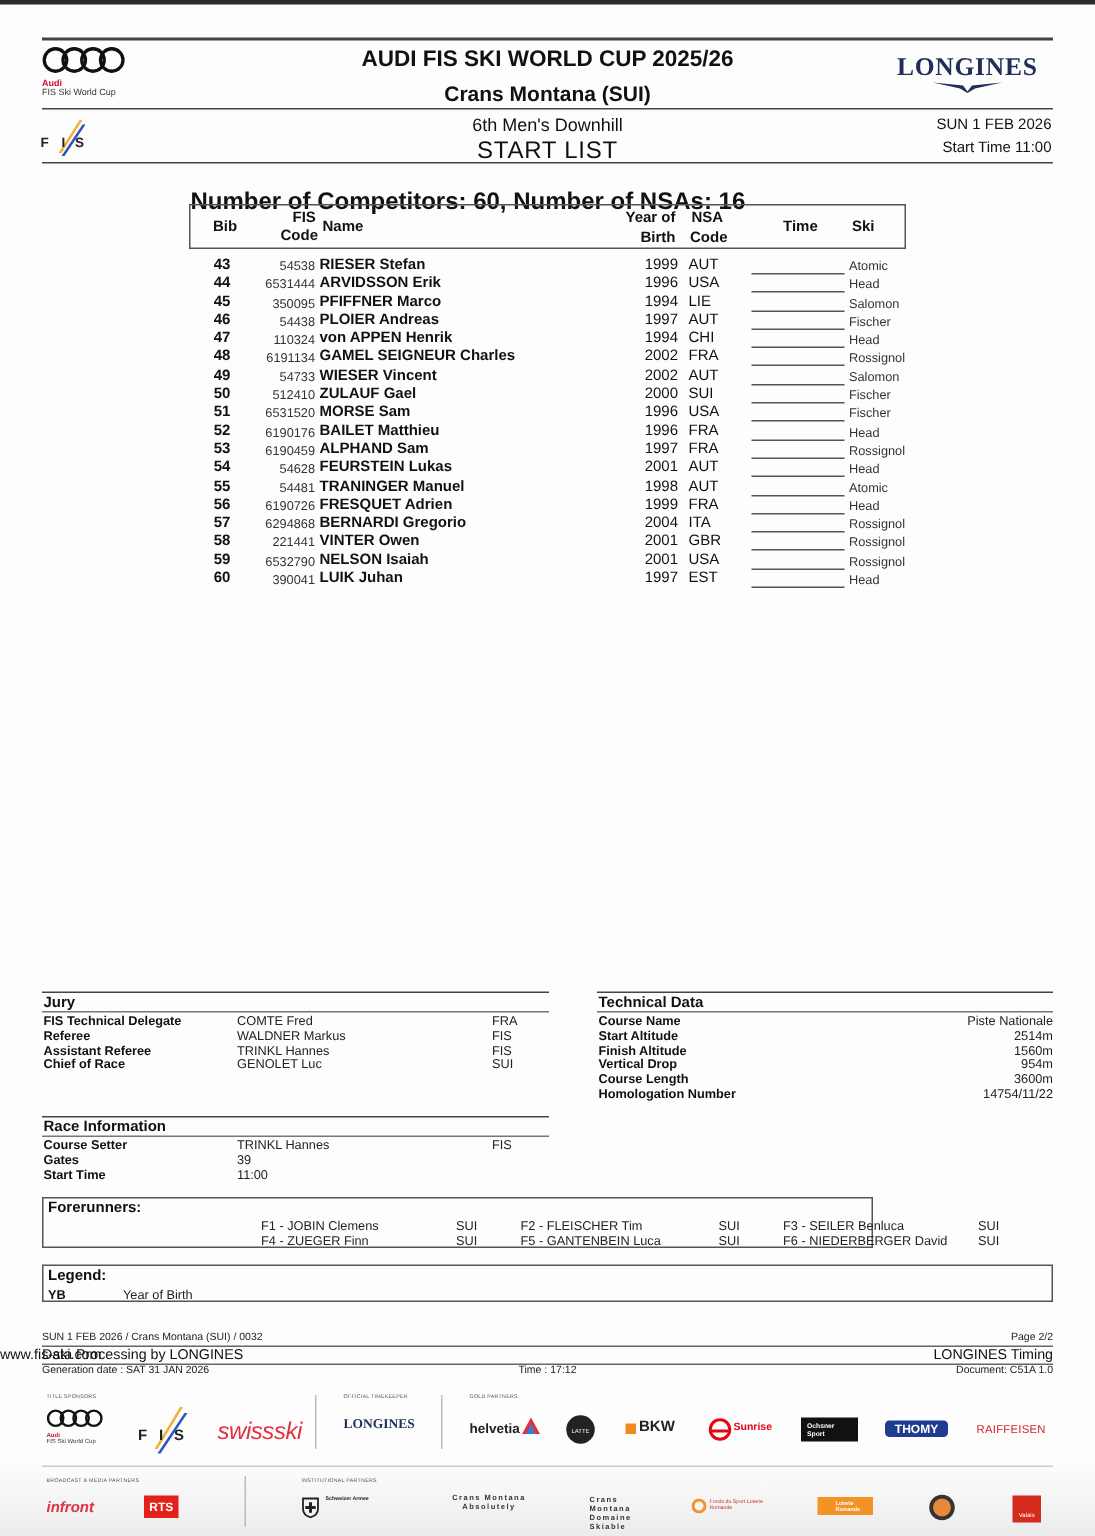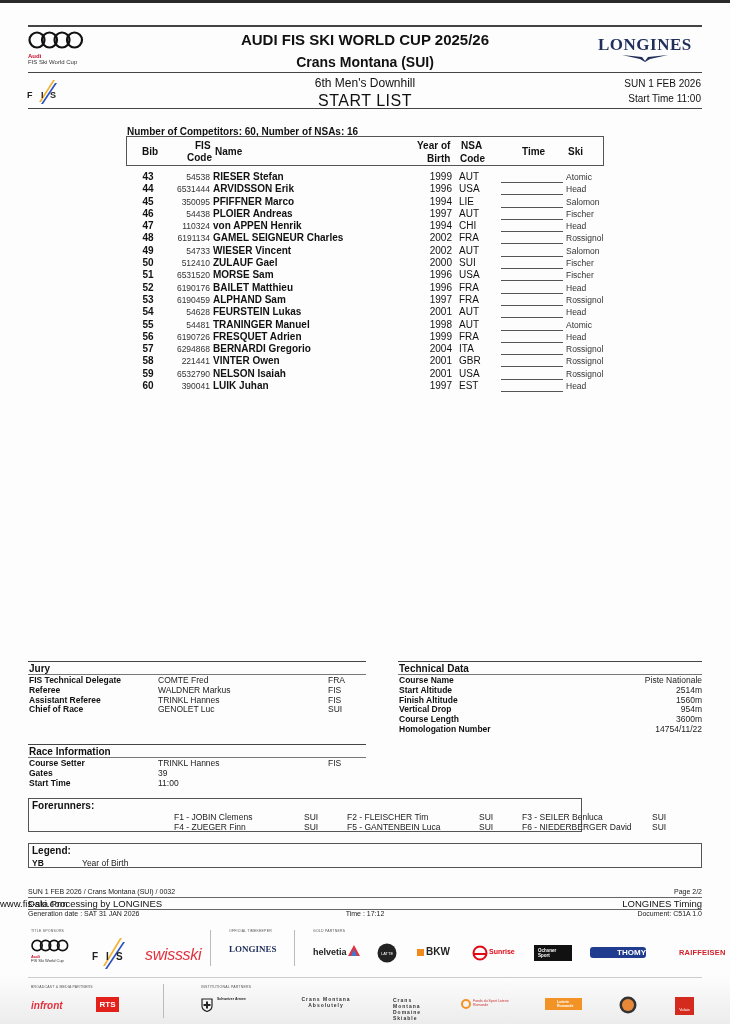--- a/index.html
+++ b/index.html
@@ -19,21 +19,21 @@
   .title2 { position: absolute; left: 0; width: 730px; top: 54px; text-align: center; font-size: 14px; font-weight: bold; }
   .longines { position: absolute; left: 598px; top: 35px; font-family: "Liberation Serif", serif; font-size: 17px; font-weight: bold; color: #1f2f5a; letter-spacing: 0.5px; }
   .longines-wings { position: absolute; left: 620px; top: 54px; width: 50px; height: 8px; }
   .fis-logo { position: absolute; left: 27px; top: 78px; width: 34px; height: 26px; }
   .race-name { position: absolute; left: 0; width: 730px; top: 76px; text-align: center; font-size: 12px; }
   .start-list { position: absolute; left: 0; width: 730px; top: 92px; text-align: center; font-size: 16px; letter-spacing: 0.5px; }
   .race-date { position: absolute; right: 29px; top: 78px; font-size: 10px; text-align: right; }
   .race-time { position: absolute; right: 29px; top: 93px; font-size: 10px; text-align: left; }
 
   
-  .comp-count { position: absolute; left: 127px; top: 126px; font-size: 10px; font-weight: bold; }
+  .comp-count { position: absolute; left: 127px; top: 126px; font-size: 16px; font-weight: bold; }
   .thead-box { position: absolute; left: 126px; top: 136px; width: 478px; height: 30px; border: 1px solid #555; }
   .th { position: absolute; font-size: 10px; font-weight: bold; line-height: 12px; }
   .rows { position: absolute; left: 126px; top: 171px; width: 478px; }
   .row { position: relative; height: 12.3px; font-size: 10px; line-height: 12px; }
   .row .bib { position: absolute; left: 12px; width: 20px; text-align: center; font-weight: bold; }
   .row .code { position: absolute; left: 40px; width: 44px; text-align: right; font-size: 8.5px; color: #333; }
   .row .name { position: absolute; left: 87px; font-weight: bold; white-space: nowrap; }
   .row .yob { position: absolute; left: 300px; width: 26px; text-align: right; }
   .row .nsa { position: absolute; left: 333px; }
   .row .time-line { position: absolute; left: 375px; width: 62px; top: 11px; border-top: 1px solid #555; }
@@ -406,22 +406,22 @@
     <text x="10" y="12" text-anchor="middle" font-size="4" fill="#fff" font-family="Liberation Sans, sans-serif">LATTE</text>
   </svg>
 <div class="abs" style="left:417px; top:949px; width:7px; height:7px; background:#f08a1c;"></div>
 <div class="abs" style="left:426px; top:946px; font-size:10px; font-weight:bold; color:#222;">BKW</div>
 <svg class="abs" style="left:472px; top:945px;" width="16" height="16" viewBox="0 0 16 16">
     <circle cx="8" cy="8" r="6.5" fill="none" stroke="#e30613" stroke-width="2"></circle>
     <rect x="1" y="8" width="14" height="2" fill="#e30613"></rect>
   </svg>
 <div class="abs" style="left:489px; top:948px; font-size:7px; font-weight:bold; color:#e30613;">Sunrise</div>
 <div class="abs" style="left:534px; top:945px; width:38px; height:16px; background:#111; color:#fff; font-size:4.5px; line-height:5px; padding:3px 4px; font-weight:bold;">Ochsner Sport</div>
-<div class="abs" style="left:590px; top:947px; width:56px; height:11px; background:#1f3c8f; border-radius:3px; color:#fff; font-size:8px; font-weight:bold; text-align:right; line-height:11px;">THOMY</div>
-<div class="abs" style="left:651px; top:948px; font-size:7.5px; font-weight:bold; color:#d4202c; letter-spacing:0.2px;margin-left:28px;">RAIFFEISEN</div>
+<div class="abs" style="left:590px; top:947px; width:42px; height:11px; background:#1f3c8f; border-radius:3px; color:#fff; font-size:8px; font-weight:bold; text-align:center; line-height:11px;">THOMY</div>
+<div class="abs" style="left:651px; top:948px; font-size:7.5px; font-weight:normal; color:#d4202c; letter-spacing:0.2px;">RAIFFEISEN</div>
 
 <div class="sp-label" style="left:31px; top:985px;">Broadcast &amp; Media Partners</div>
 <div class="sp-label" style="left:201px; top:985px;">Institutional Partners</div>
 <div class="vsep" style="left:163px; top:984px; height:34px;"></div>
 
 <div class="abs" style="left:31px; top:1000px; font-size:10px; font-weight:bold; font-style:italic; color:#e2313e;">infront</div>
 <div class="abs" style="left:96px; top:997px; width:23px; height:15px; background:#e3211a; color:#fff; font-size:8px; font-weight:bold; text-align:center; line-height:15px;">RTS</div>
 
 <svg class="abs" style="left:201px; top:998px;" width="12" height="14" viewBox="0 0 12 14">
     <path d="M1 1 H11 V8 Q11 12 6 13.5 Q1 12 1 8 Z" fill="none" stroke="#222" stroke-width="1.2"></path>

